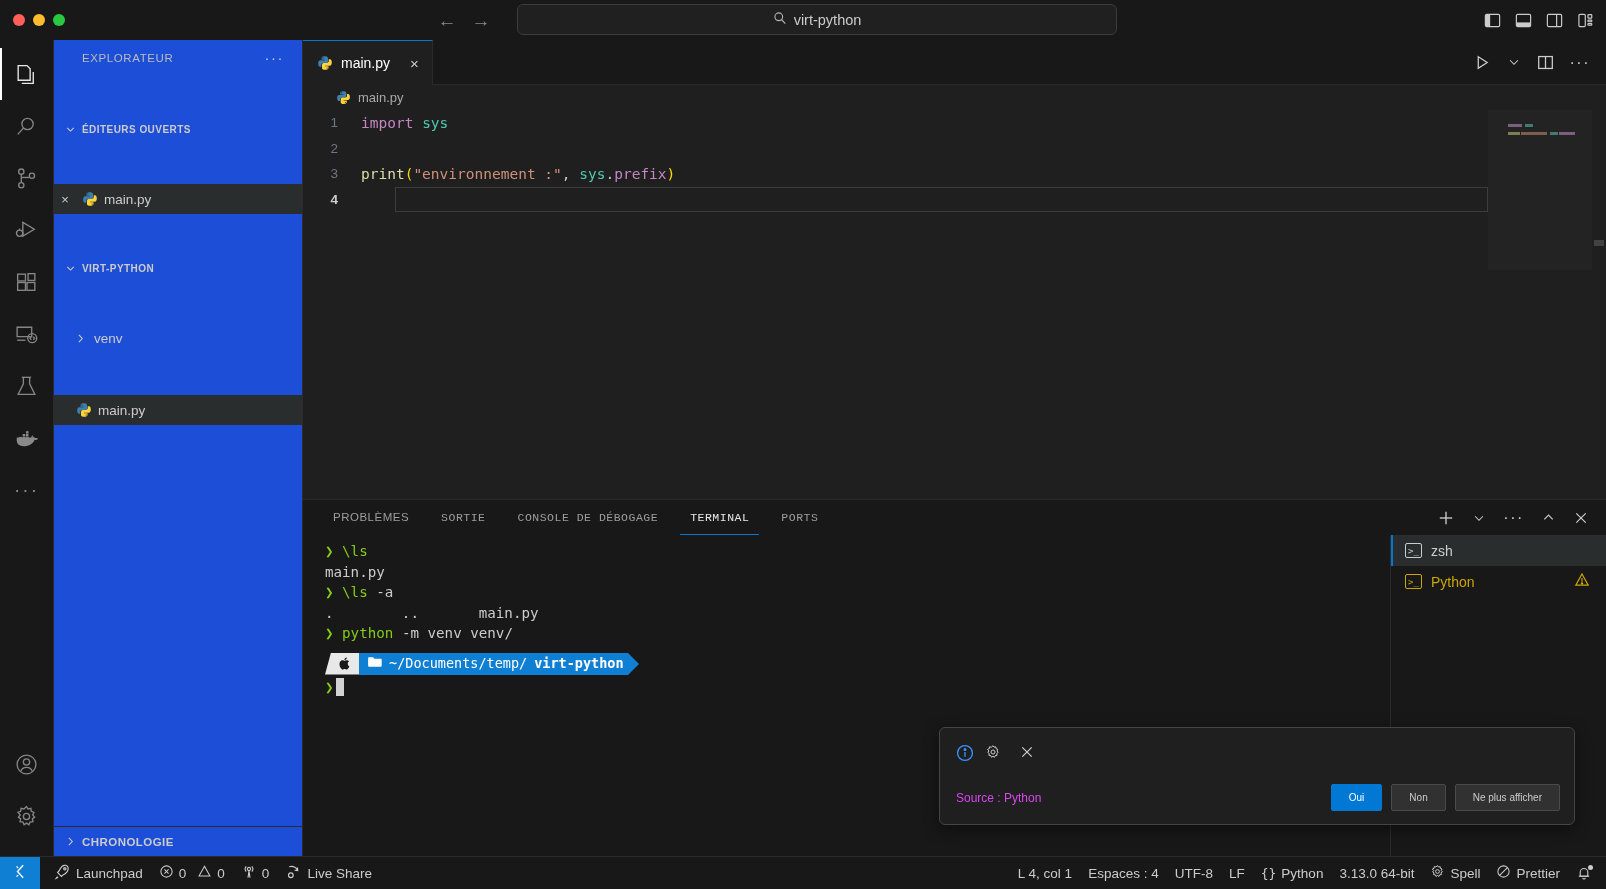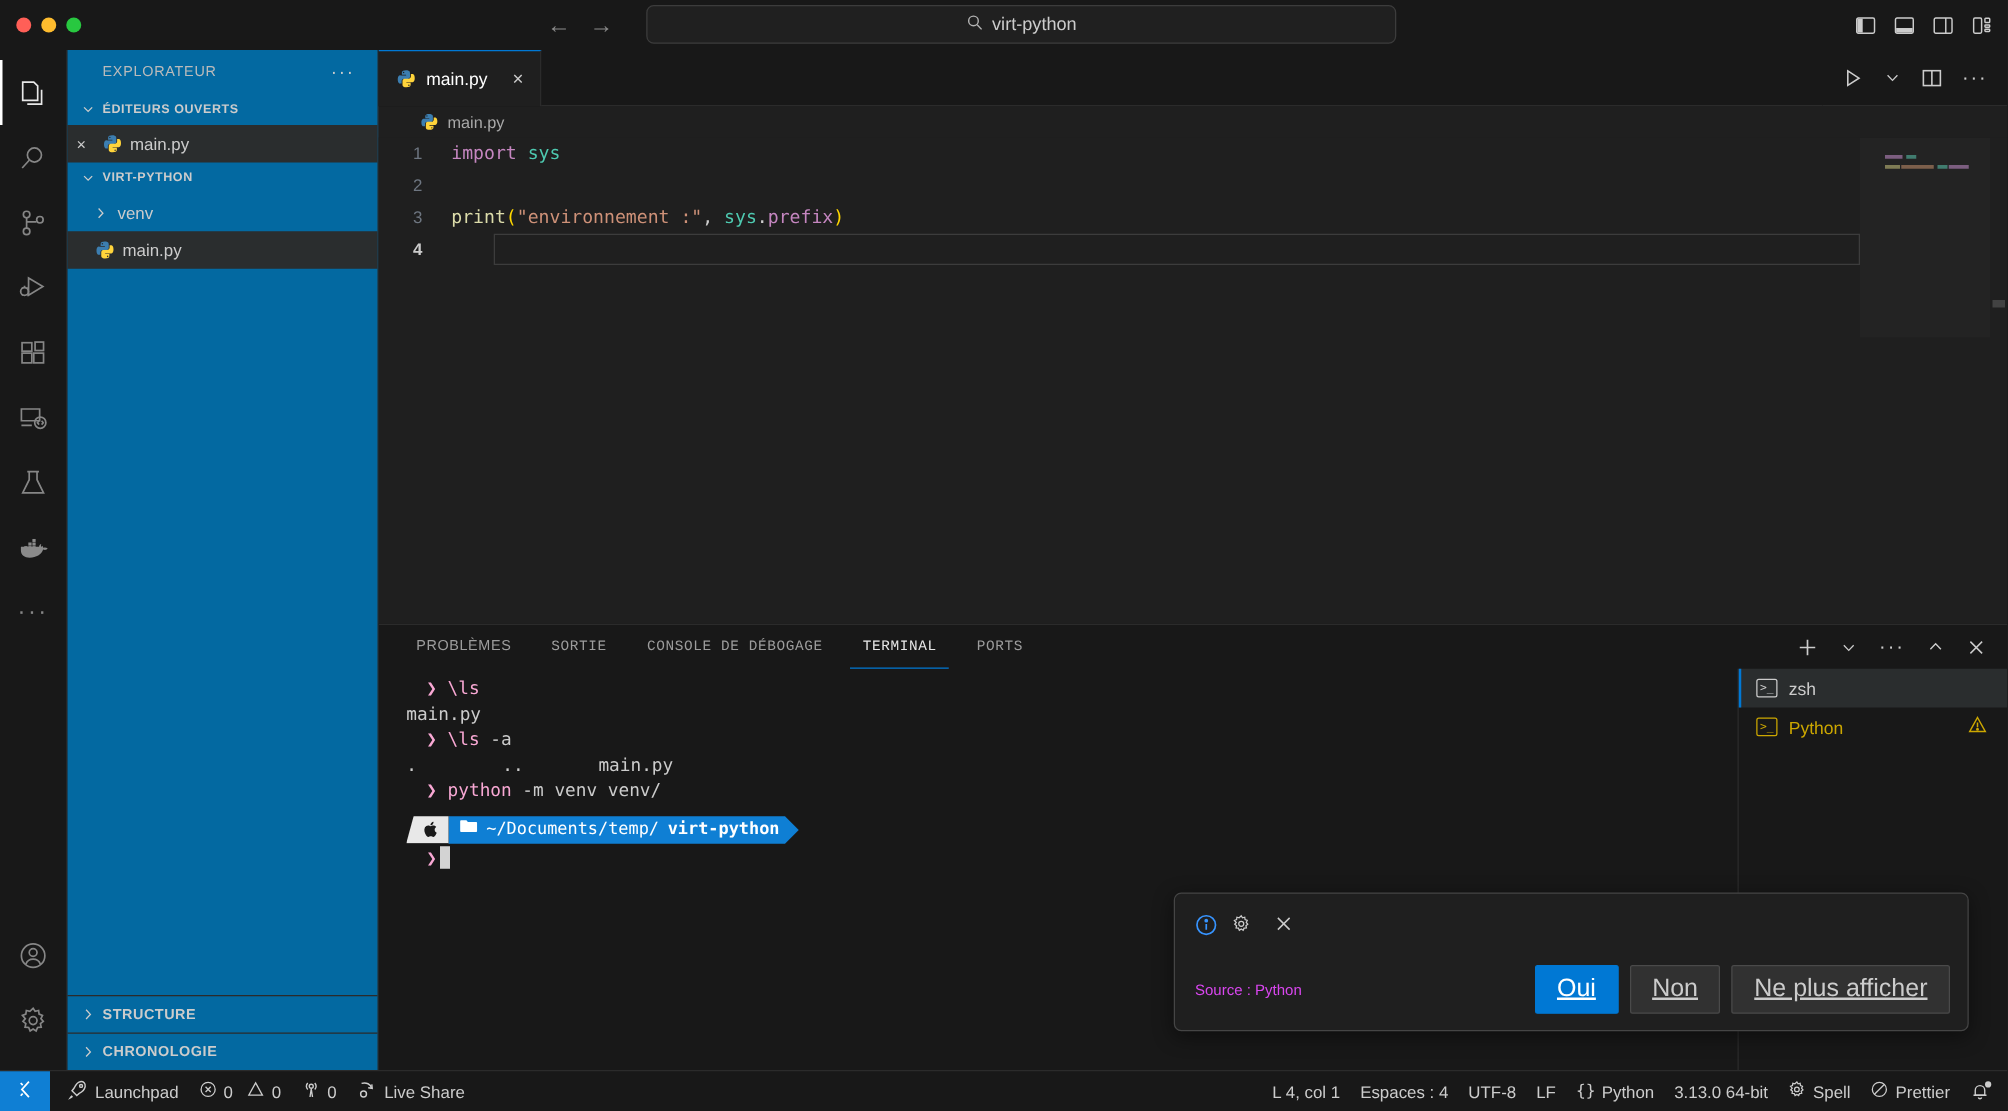--- a/index.html
+++ b/index.html
@@ -62,23 +62,23 @@
   }
   .ab-item.active::before {
     content: ''; position: absolute; left: 0; top: 0; bottom: 0; width: 2px; background: #ffffff;
   }
   .ab-item svg { display: block; }
   .ab-spacer { flex: 1 1 auto; }
 
   
   .sidebar {
     width: 249px; flex: 0 0 249px;
-    background: #0369a1;
+    background: #1d4ed8;
     border-right: 1px solid #2b2b2b;
-    display: flex; flex-direction: column;
+    display: flex; flex-direction: column; gap: 42px;
   }
   .sb-title {
     height: 35px; flex: 0 0 35px;
     display: flex; align-items: center; justify-content: space-between;
     padding: 0 18px 0 28px;
   }
   .sb-title span.t { font-size: 11.5px; letter-spacing: .6px; color: #bbbbbb; font-weight: 400; }
   .sb-title .dots { color: #cccccc; font-size: 15px; letter-spacing: 1.5px; cursor: pointer; line-height: 8px; }
 
   .sb-section-header {
@@ -173,21 +173,21 @@
 
   .panel-body { flex: 1 1 auto; display: flex; min-height: 0; }
   .terminal {
     flex: 1 1 auto; min-width: 0;
     padding: 6px 0 0 22px;
     font-family: "DejaVu Sans Mono", monospace;
     font-size: 14.2px; line-height: 20.5px; color: #cccccc;
     position: relative; overflow: hidden;
   }
   .tline { white-space: pre; height: 20.5px; }
-  .t-green { color: #f9a8d4; margin-left: 16px; }
+  .t-green { color: #84cc16; }
   .t-white { color: #cccccc; }
 
   .powerline { display: flex; align-items: center; height: 22px; margin-top: 9px; }
   .pl-seg1 {
     background: #e8e8e8; color: #1a1a1a;
     display: flex; align-items: center; justify-content: center;
     padding: 0 9px 0 14px; height: 22px; font-size: 13px;
     clip-path: polygon(6px 0, 100% 0, 100% 100%, 0 100%);
   }
   .pl-arrow1 { width: 0; height: 0; border-top: 11px solid transparent; border-bottom: 11px solid transparent; border-left: 11px solid #e8e8e8; }
@@ -230,23 +230,23 @@
   }
   .notif-top { display: flex; align-items: flex-start; gap: 11px; }
   .notif-info { flex: 0 0 18px; margin-top: 2px; }
   .notif-msg { flex: 1 1 auto; font-size: 14.5px; line-height: 31px; color: #cccccc; padding-right: 6px; }
   .notif-icons { display: flex; gap: 18px; align-items: center; margin-top: 2px; }
   .notif-icons .ni { cursor: pointer; color: #cccccc; display: flex; }
   .notif-bottom { display: flex; align-items: center; margin-top: 18px; }
   .notif-source { font-size: 12px; color: #d946ef; }
   .notif-btns { margin-left: auto; display: flex; gap: 9px; }
   .nbtn {
-    font-size: 20px; padding: 7px 17px; border-radius: 2px;
+    font-size: 10px; padding: 7px 17px; border-radius: 2px;
     background: #313131; color: #cccccc; border: 1px solid #4a4a4a;
-    cursor: pointer; font-family: "Liberation Sans", sans-serif; text-decoration: underline;
+    cursor: pointer; font-family: "Liberation Sans", sans-serif;
   }
   .nbtn.primary { background: #0078d4; color: #ffffff; border-color: #0078d4; }
 
   
   .statusbar {
     height: 33px; flex: 0 0 33px;
     background: #181818;
     border-top: 1px solid #2b2b2b;
     display: flex; align-items: center;
     font-size: 13.5px; color: #cccccc;
@@ -467,28 +467,20 @@
           <svg width="16" height="16" viewBox="0 0 16 16">
             <path d="M7.8 1.2c-1.9 0-3.3.5-3.3 2v1.6h3.4v.5H3.4s-2.2-.2-2.2 3.2c0 3.4 1.9 3.3 1.9 3.3h1.2V10s-.1-1.9 1.8-1.9h3.1s1.8 0 1.8-1.7V3.3s.3-2.1-3.2-2.1zM5.9 2.3c.3 0 .6.3.6.6s-.3.6-.6.6-.6-.3-.6-.6.3-.6.6-.6z" fill="#3c7eb0"></path>
             <path d="M8.2 14.8c1.9 0 3.3-.5 3.3-2v-1.6H8.1v-.5h4.5s2.2.2 2.2-3.2c0-3.4-1.9-3.3-1.9-3.3h-1.2V6s.1 1.9-1.8 1.9H6.8S5 7.9 5 9.6v3.1s-.3 2.1 3.2 2.1zm1.9-1.1c-.3 0-.6-.3-.6-.6s.3-.6.6-.6.6.3.6.6-.3.6-.6.6z" fill="#ffd43b"></path>
           </svg>
         </span>
         <span>main.py</span>
       </div>
 
       <div class="sb-spacer"></div>
 
-      <div class="sb-bottom-sec">
-        <span class="chev">
-          <svg width="13" height="13" viewBox="0 0 16 16" fill="none" stroke="#cccccc" stroke-width="1.3">
-              <path d="M6 3.5l4.2 4.5L6 12.5"></path>
-            </svg>
-        </span>
-        <span>STRUCTURE</span>
-      </div>
       <div class="sb-bottom-sec">
         <span class="chev">
           <svg width="13" height="13" viewBox="0 0 16 16" fill="none" stroke="#cccccc" stroke-width="1.3">
               <path d="M6 3.5l4.2 4.5L6 12.5"></path>
             </svg>
         </span>
         <span>CHRONOLOGIE</span>
       </div>
     </div>
 

